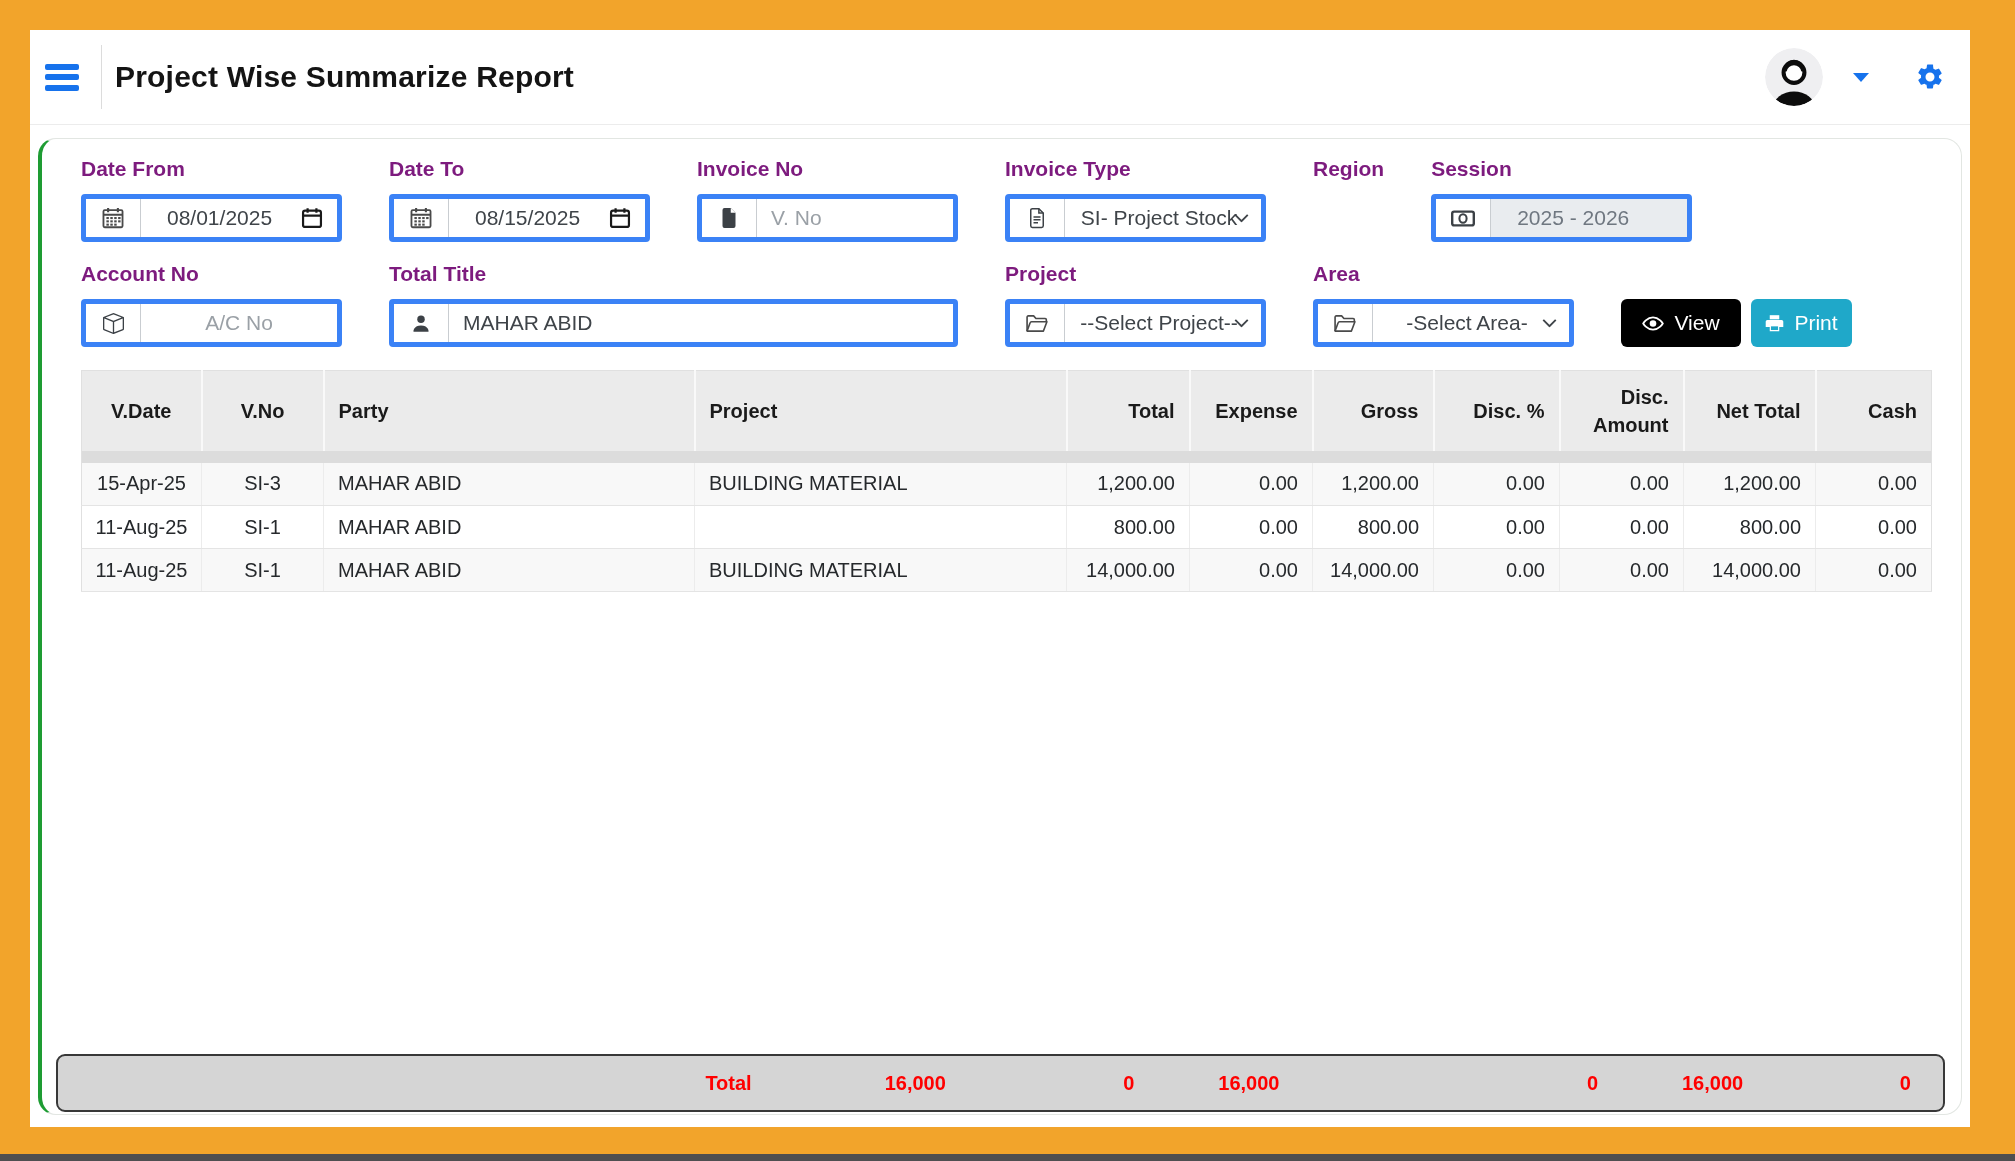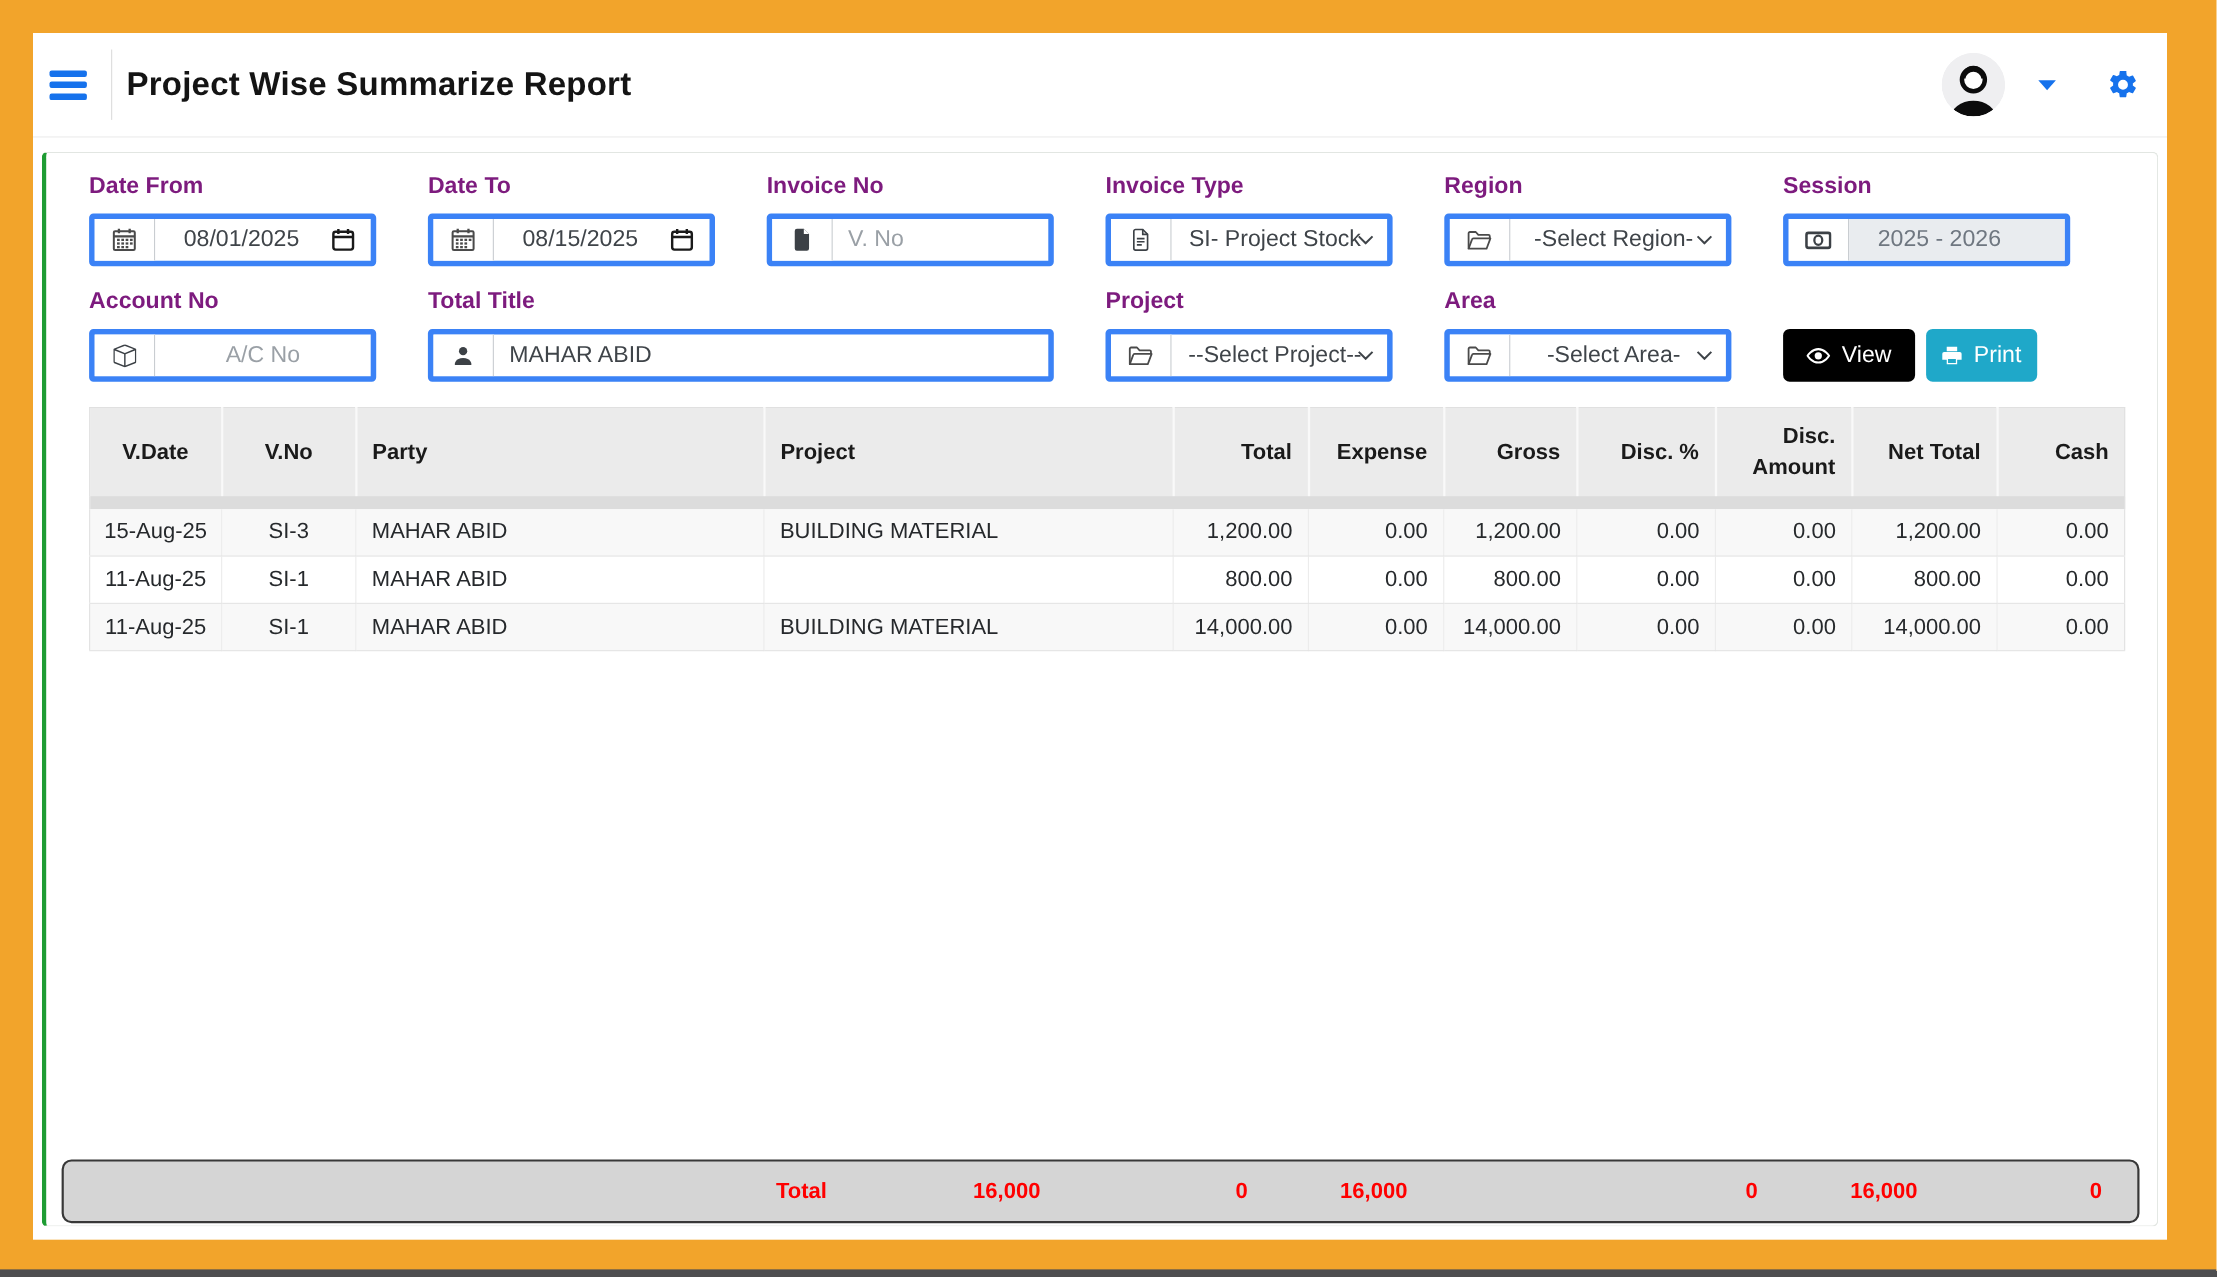--- a/index.html
+++ b/index.html
@@ -13,21 +13,21 @@
   .hamburger { width:34px; height:27px; display:flex; flex-direction:column; justify-content:space-between; cursor:pointer; }
   .hamburger .bar { height:6px; border-radius:2px; background:#1672EC; }
   .topbar-divider { width:1px; height:64px; background:#DCDCDC; margin-left:22px; }
   .page-title { font-size:30px; font-weight:700; color:#141414; margin-left:13px; letter-spacing:.2px; }
   .topbar-right { margin-left:auto; display:flex; align-items:center; }
   .avatar { width:58px; height:58px; border-radius:50%; overflow:hidden; cursor:pointer; }
   .caret-down { width:0; height:0; border-left:8px solid transparent; border-right:8px solid transparent; border-top:9px solid #1672EC; margin-left:30px; cursor:pointer; }
   .gear { width:30px; height:30px; margin-left:46px; cursor:pointer; }
 
   
-  .panel { margin:13px 8px 0 8px; height:977px; background:#fff; border:1px solid #E2E6E2; border-left:4px solid #1E9C33; border-radius:5px; display:flex; flex-direction:column; overflow:hidden; }
+  .panel { margin:13px 8px 0 8px; height:977px; background:#fff; border:1px solid #E2E6E2; border-left:4px solid #1E9C33; border-radius:18px; display:flex; flex-direction:column; overflow:hidden; }
 
   
   .filters { padding:17px 0 0 39px; }
   .frow { display:flex; gap:47px; }
   .frow + .frow { margin-top:19px; }
   .flabel { font-size:21px; font-weight:700; color:#7D1B7E; margin-bottom:12px; line-height:26px; }
   .igroup { height:48px; border:5px solid #3b82f6; border-radius:4px; display:flex; align-items:stretch; background:#fff; overflow:hidden; }
   .w1 { width:261px; } .w2 { width:569px; }
   .ibox { width:55px; flex:0 0 55px; border-right:1px solid #C9CDD1; display:flex; align-items:center; justify-content:center; background:#fff; }
   .ival { flex:1; display:flex; align-items:center; font-size:21px; color:#3F4449; }
@@ -200,36 +200,20 @@
               <span class="chev">
                   <svg width="15" height="9" viewBox="0 0 12 7" fill="none" stroke="#3F4449" stroke-width="1.5">
                     <path d="M1 1l5 5 5-5"></path>
                   </svg>
                 </span>
             </span>
           </div>
         </div>
         <div>
           <div class="flabel">Region</div>
-          <div class="igroup w1">
-            <span class="ibox">
-              <svg width="24" height="21" viewBox="0 0 20 18" fill="none" stroke="#4A4A4A" stroke-width="1.4" stroke-linejoin="round">
-                  <path d="M1.5 15.5v-12a1 1 0 0 1 1-1h4.6l2 2.2h7.9a1 1 0 0 1 1 1v1.8"></path>
-                  <path d="M1.5 15.5l2.6-7.1a1.3 1.3 0 0 1 1.2-.9h13.2l-3 8z"></path>
-                </svg>
-            </span>
-            <span class="selectbox">
-              <span>-Select Region-</span>
-              <span class="chev">
-                  <svg width="15" height="9" viewBox="0 0 12 7" fill="none" stroke="#3F4449" stroke-width="1.5">
-                    <path d="M1 1l5 5 5-5"></path>
-                  </svg>
-                </span>
-            </span>
-          </div>
         </div>
         <div>
           <div class="flabel">Session</div>
           <div class="igroup w1">
             <span class="ibox">
               <svg width="24" height="17" viewBox="0 0 20 14">
                   <rect x="1" y="1.3" width="18" height="11.4" rx="1.6" fill="none" stroke="#3C4146" stroke-width="2"></rect>
                   <ellipse cx="10" cy="7" rx="3" ry="3.5" fill="none" stroke="#3C4146" stroke-width="1.7"></ellipse>
                 </svg>
             </span>
@@ -339,21 +323,21 @@
             <th class="c8">Disc. Amount</th>
             <th class="c9">Net Total</th>
             <th class="c10">Cash</th>
           </tr>
       </thead>
       <tbody>
           <tr class="spacer">
             <td colspan="11"></td>
           </tr>
           <tr class="odd">
-            <td class="c0">15-Aug-25</td>
+            <td class="c0">15-Apr-25</td>
             <td class="c1">SI-3</td>
             <td class="c2">MAHAR ABID</td>
             <td class="c3">BUILDING MATERIAL</td>
             <td class="c4">1,200.00</td>
             <td class="c5">0.00</td>
             <td class="c6">1,200.00</td>
             <td class="c7">0.00</td>
             <td class="c8">0.00</td>
             <td class="c9">1,200.00</td>
             <td class="c10">0.00</td>

